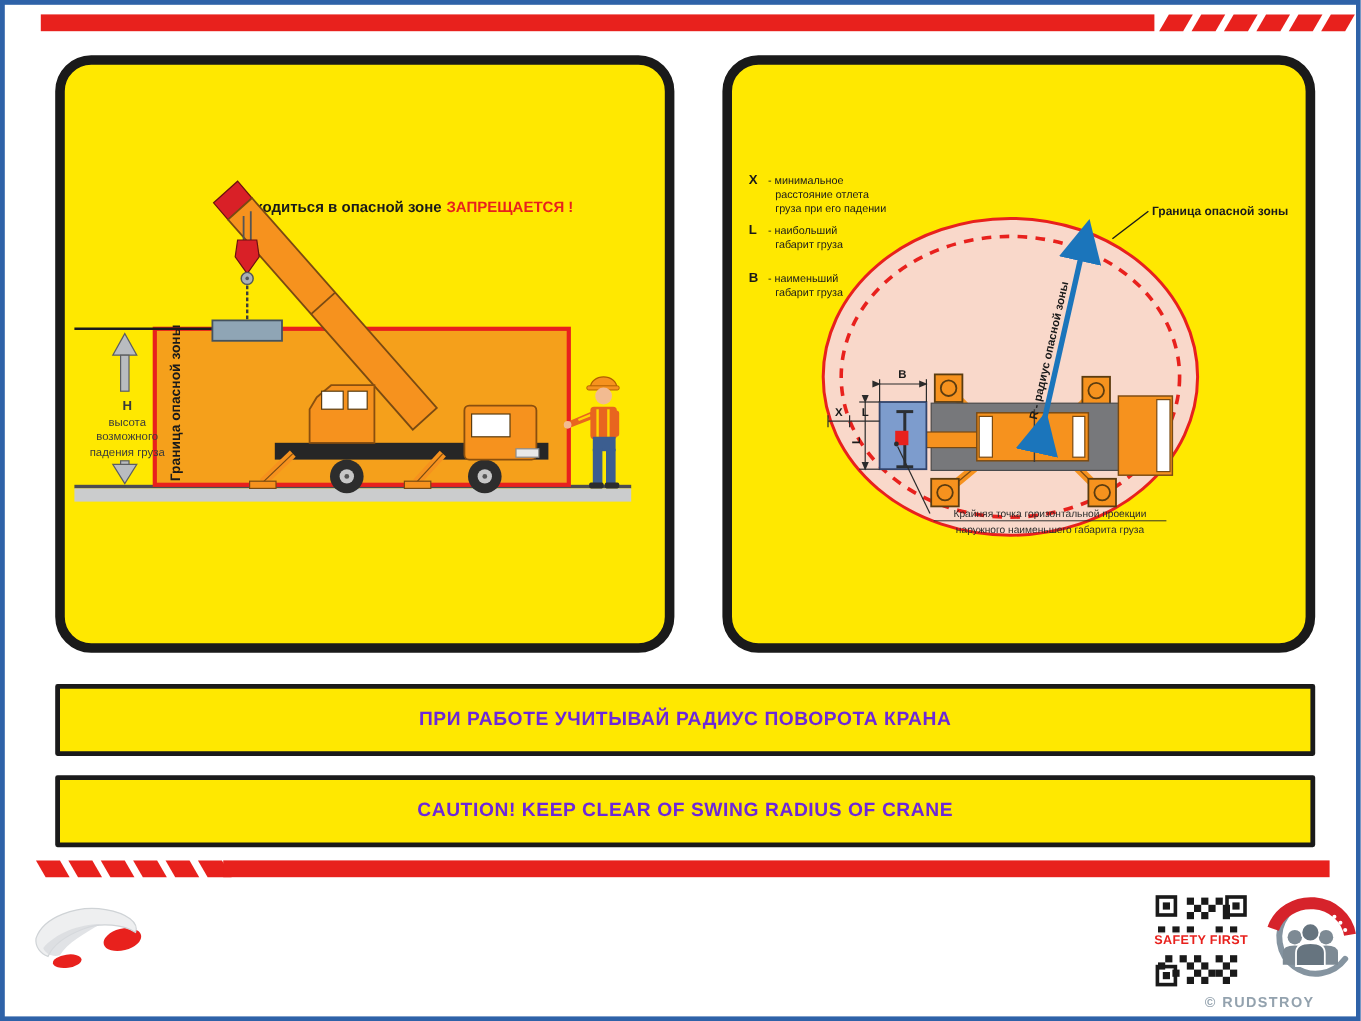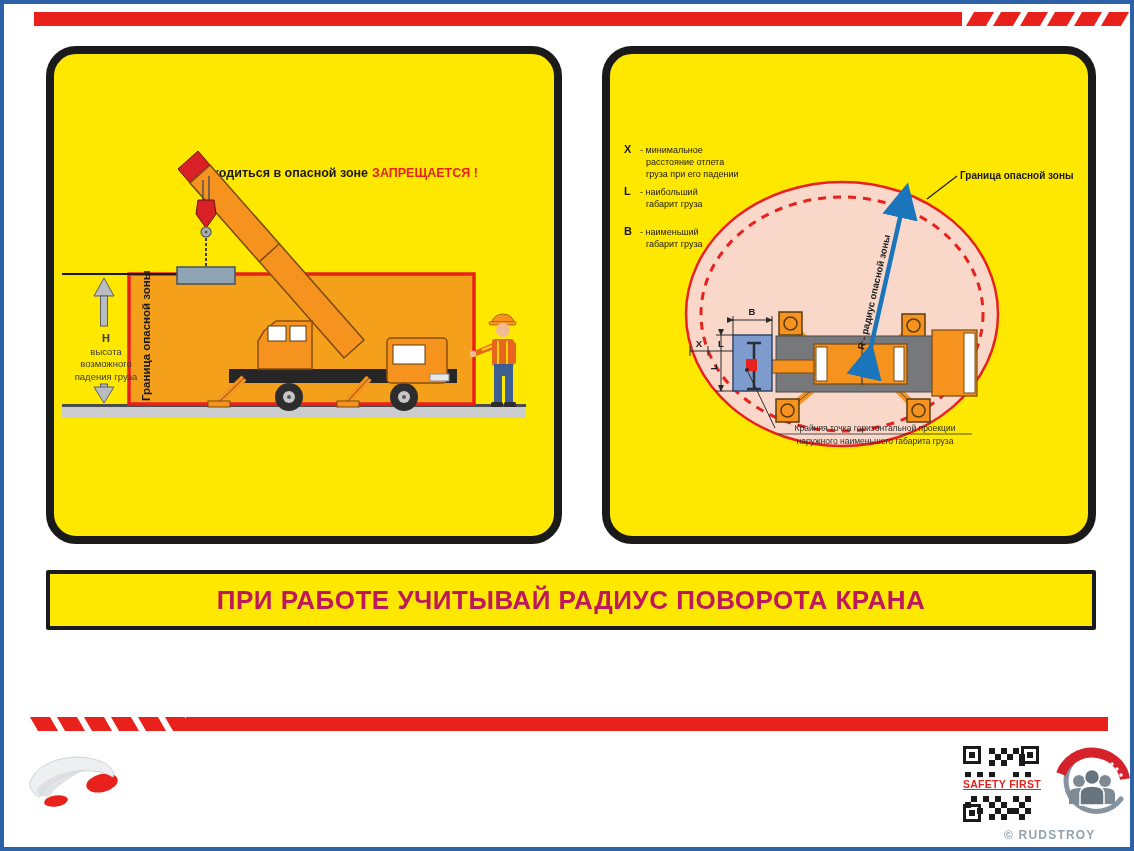--- a/index.html
+++ b/index.html
@@ -24,21 +24,21 @@
   .panel-left  { left:42px;  width:516px; }
   .panel-right { left:598px; width:494px; }
   .panel svg { display:block; }
   
   .banner {
     position:absolute; left:42px; width:1050px; height:60px;
     background:#ffe800; border:4px solid #1a1a1a; border-radius:2px;
     display:flex; align-items:center; justify-content:center;
   }
   .banner span {
-    font-size:26px; font-weight:bold; color:#be185d; letter-spacing:.5px;
+    font-size:16px; font-weight:bold; color:#6d28d9; letter-spacing:.5px;
   }
   .banner-ru { top:566px; }
   .banner-en { top:642px; }
   
   .brand-text { position:absolute; left:136px; top:757px; }
   .brand-name { font-family:"Liberation Serif", serif; font-weight:bold;
     font-size:26px; color:#7e95a9; letter-spacing:.5px; }
   .brand-division { font-size:17px; color:#93a2ae; margin-top:3px; }
   .logo-swoosh { position:absolute; left:22px; top:748px; }
   .qr { position:absolute; left:957px; top:740px; width:80px; height:80px;
@@ -50,23 +50,23 @@
   .finder-bl { left:2px; bottom:2px; }
   .qr-noise { position:absolute; left:28px; top:4px; width:6px; height:6px; background:#1a1a1a;
     box-shadow: 12px 0 #1a1a1a, 24px 0 #1a1a1a, 6px 6px #1a1a1a, 18px 6px #1a1a1a,
       30px 6px #1a1a1a, 0 12px #1a1a1a, 12px 12px #1a1a1a, 30px 12px #1a1a1a,
       -24px 24px #1a1a1a, -12px 24px #1a1a1a, 0 24px #1a1a1a, 24px 24px #1a1a1a, 36px 24px #1a1a1a,
       -18px 48px #1a1a1a, -6px 48px #1a1a1a, 6px 48px #1a1a1a, 24px 48px #1a1a1a, 36px 48px #1a1a1a,
       -24px 54px #1a1a1a, 0 54px #1a1a1a, 12px 54px #1a1a1a, 30px 54px #1a1a1a,
       -12px 60px #1a1a1a, 6px 60px #1a1a1a, 24px 60px #1a1a1a, 36px 60px #1a1a1a,
       0 66px #1a1a1a, 12px 66px #1a1a1a, 30px 66px #1a1a1a, 18px 60px #1a1a1a;
   }
-  .qr-label { position:absolute; left:0; right:0; top:33px; text-align:right;
+  .qr-label { position:absolute; left:0; right:0; top:33px; text-align:center;
     background:rgba(255,255,255,.88); color:#e8211d; font-weight:bold;
-    font-size:10.5px; letter-spacing:.3px; padding:1px 0;text-decoration:underline; }
+    font-size:10.5px; letter-spacing:.3px; padding:1px 0; }
   .hse-logo { position:absolute; left:1046px; top:738px; }
   .copyright { position:absolute; left:1000px; top:824px; font-size:12px;
     color:#93a2ae; letter-spacing:1.2px;font-weight:bold; }
   
   text { font-family:"Liberation Sans", sans-serif; fill:#1a1a1a; }
   .t-warn  { font-size:12.5px; font-weight:bold; }
   .t-warn-red { fill:#e8211d; }
   .t-bound { font-size:11.5px; font-weight:bold; }
   .t-h     { font-size:11px; font-weight:bold; fill:#3a3a3a; }
   .t-hline { font-size:9.5px; fill:#3a3a3a; }
@@ -279,20 +279,23 @@
         <text x="265" y="377" text-anchor="middle" class="t-ext">Крайняя точка горизонтальной проекции</text>
         <line x1="168" y1="380" x2="362" y2="380" stroke="#2b2b2b" stroke-width=".8"></line>
         <text x="265" y="390" text-anchor="middle" class="t-ext">наружного наименьшего габарита груза</text>
       </g>
     </svg>
   </div>
 
   <div class="banner banner-ru">
     <span>ПРИ РАБОТЕ УЧИТЫВАЙ РАДИУС ПОВОРОТА КРАНА</span>
   </div>
+  <div class="banner banner-en">
+    <span>CAUTION! KEEP CLEAR OF SWING RADIUS OF CRANE</span>
+  </div>
 
   <div>
     <div class="dash dash-bottom" style="left:30px"></div>
     <div class="dash dash-bottom" style="left:57px"></div>
     <div class="dash dash-bottom" style="left:84px"></div>
     <div class="dash dash-bottom" style="left:111px"></div>
     <div class="dash dash-bottom" style="left:138px"></div>
     <div class="dash dash-bottom" style="left:165px"></div>
     <div class="stripe-solid stripe-bottom-solid"></div>
   </div>

